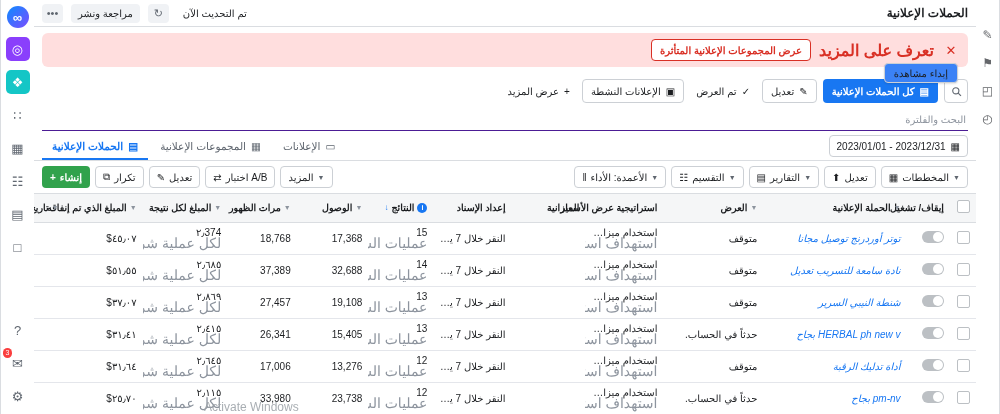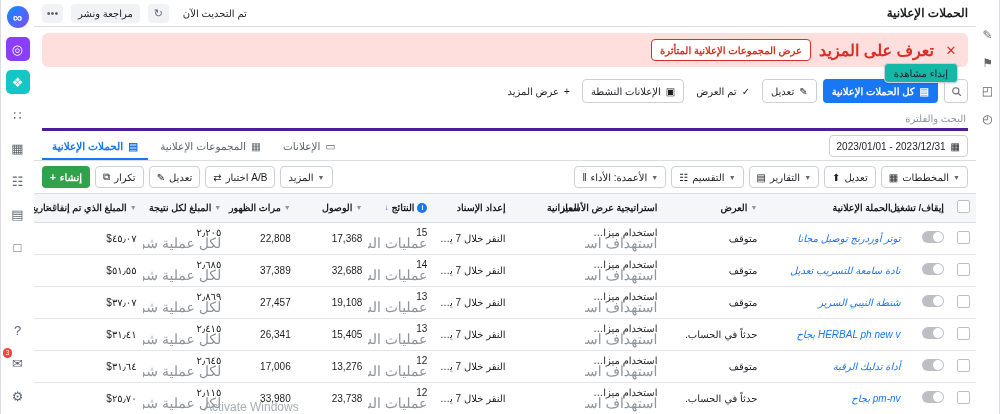--- a/index.html
+++ b/index.html
@@ -89,21 +89,21 @@
   .banner-text .bold { font-weight: bold; }
   .banner-link { color: #d93025; font-weight: bold; font-size: 16px; white-space: nowrap; }
   .banner-btn {
     background: #fff; border: 1px solid #d93025; color: #d93025;
     font-size: 10px; font-weight: bold; border-radius: 4px;
     height: 22px; padding: 0 8px; display: flex; align-items: center;
     white-space: nowrap;
   }
   .watch-btn {
     position: absolute; bottom: -16px; right: 10px;
-    background: #14b8a6; border: 1px solid #ccd0d5; border-radius: 4px;
+    background: #3b82f6; border: 1px solid #ccd0d5; border-radius: 4px;
     height: 20px; padding: 0 9px; font-size: 10px; color: #1c1e21;
     display: flex; align-items: center; box-shadow: 0 1px 2px rgba(0,0,0,.12);
   }
 
   
   .searchrow {
     display: flex; align-items: center; gap: 6px;
     padding: 12px 8px 0 8px;
   }
   .search-ic {
@@ -122,21 +122,21 @@
     font-size: 10px; color: #1c1e21; white-space: nowrap;
   }
   .plain-btn {
     height: 24px; padding: 0 6px; display: flex; align-items: center; gap: 5px;
     font-size: 10px; color: #1c1e21; white-space: nowrap;
   }
 
   
   .searchline {
     margin: 6px 8px 0 8px; height: 22px;
-    border-bottom: 3px solid #4c1d95; display: flex; align-items: center;
+    border-bottom: 1px solid #4c1d95; display: flex; align-items: center;
     color: #8d949e; font-size: 10px; padding: 0 2px;
   }
 
   
   .tabs {
     display: flex; align-items: stretch; gap: 2px;
     padding: 4px 8px 0 8px; border-bottom: 1px solid #dadde1;
   }
   .tab {
     display: flex; align-items: center; gap: 5px;
@@ -458,23 +458,23 @@
           <td><span></span></td>
           <td><span>النقر خلال 7 يوم...</span></td>
           <td>
               <span class="num">15</span>
               <span class="sub">عمليات الشراء على...</span>
             </td>
           <td>
               <span class="num">17,368</span>
             </td>
           <td>
-              <span class="num">22,808</span>
-            </td>
-          <td><span>٢٫٢٠٥</span><span class="sub">لكل عملية شراء</span></td>
+              <span class="num">18,768</span>
+            </td>
+          <td><span>٢٫374</span><span class="sub">لكل عملية شراء</span></td>
           <td>
               <span class="num">$٤٥٫٠٧</span>
             </td>
           <td><span></span></td>
         </tr>
 
         <tr>
           <td><span class="cb"></span></td>
           <td><span class="toggle"></span></td>
           <td><span class="camp-name">نادة سامعة للتسريب تعديل</span></td>

